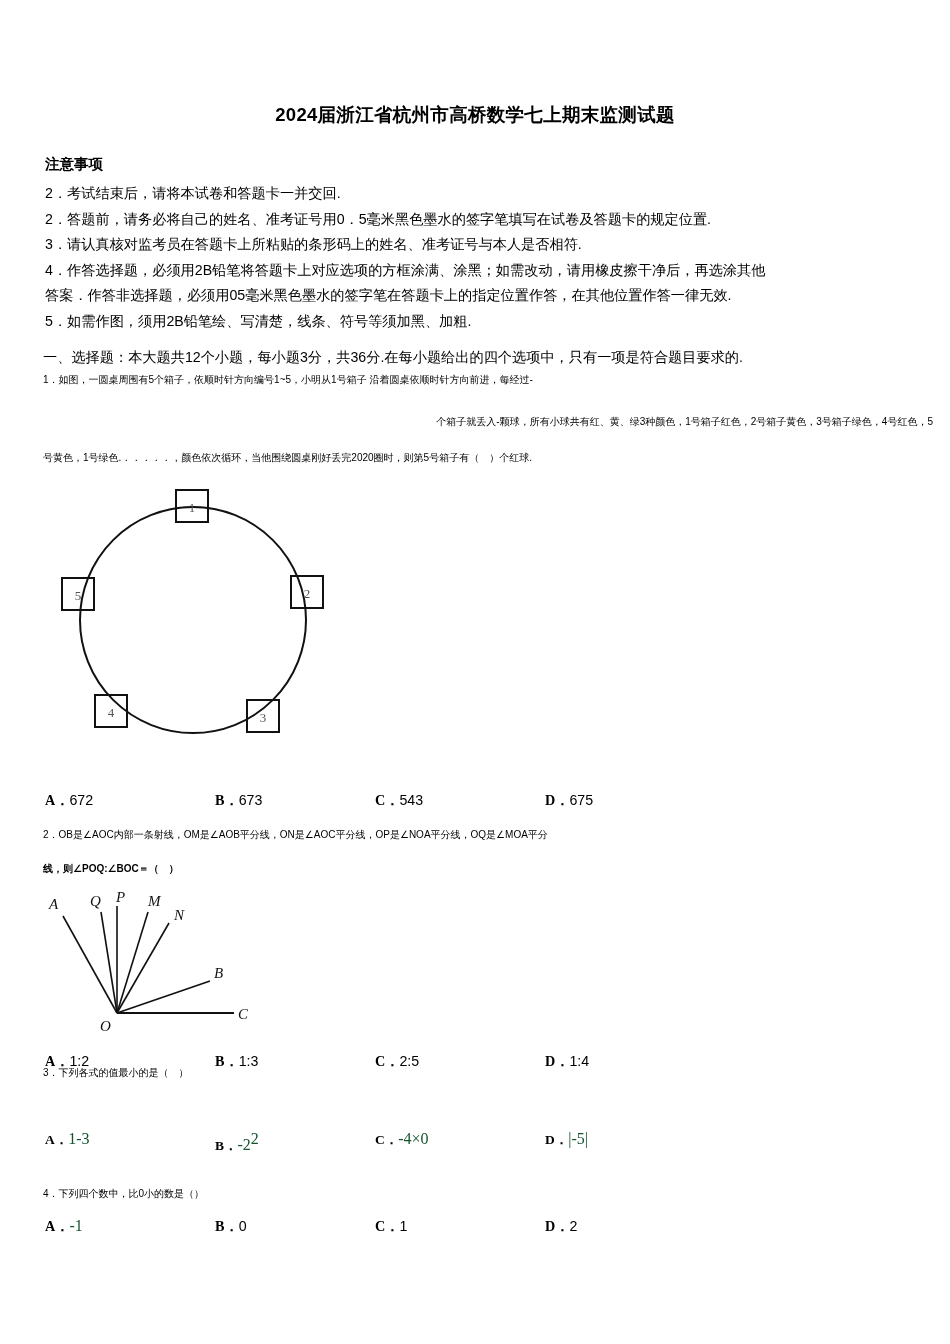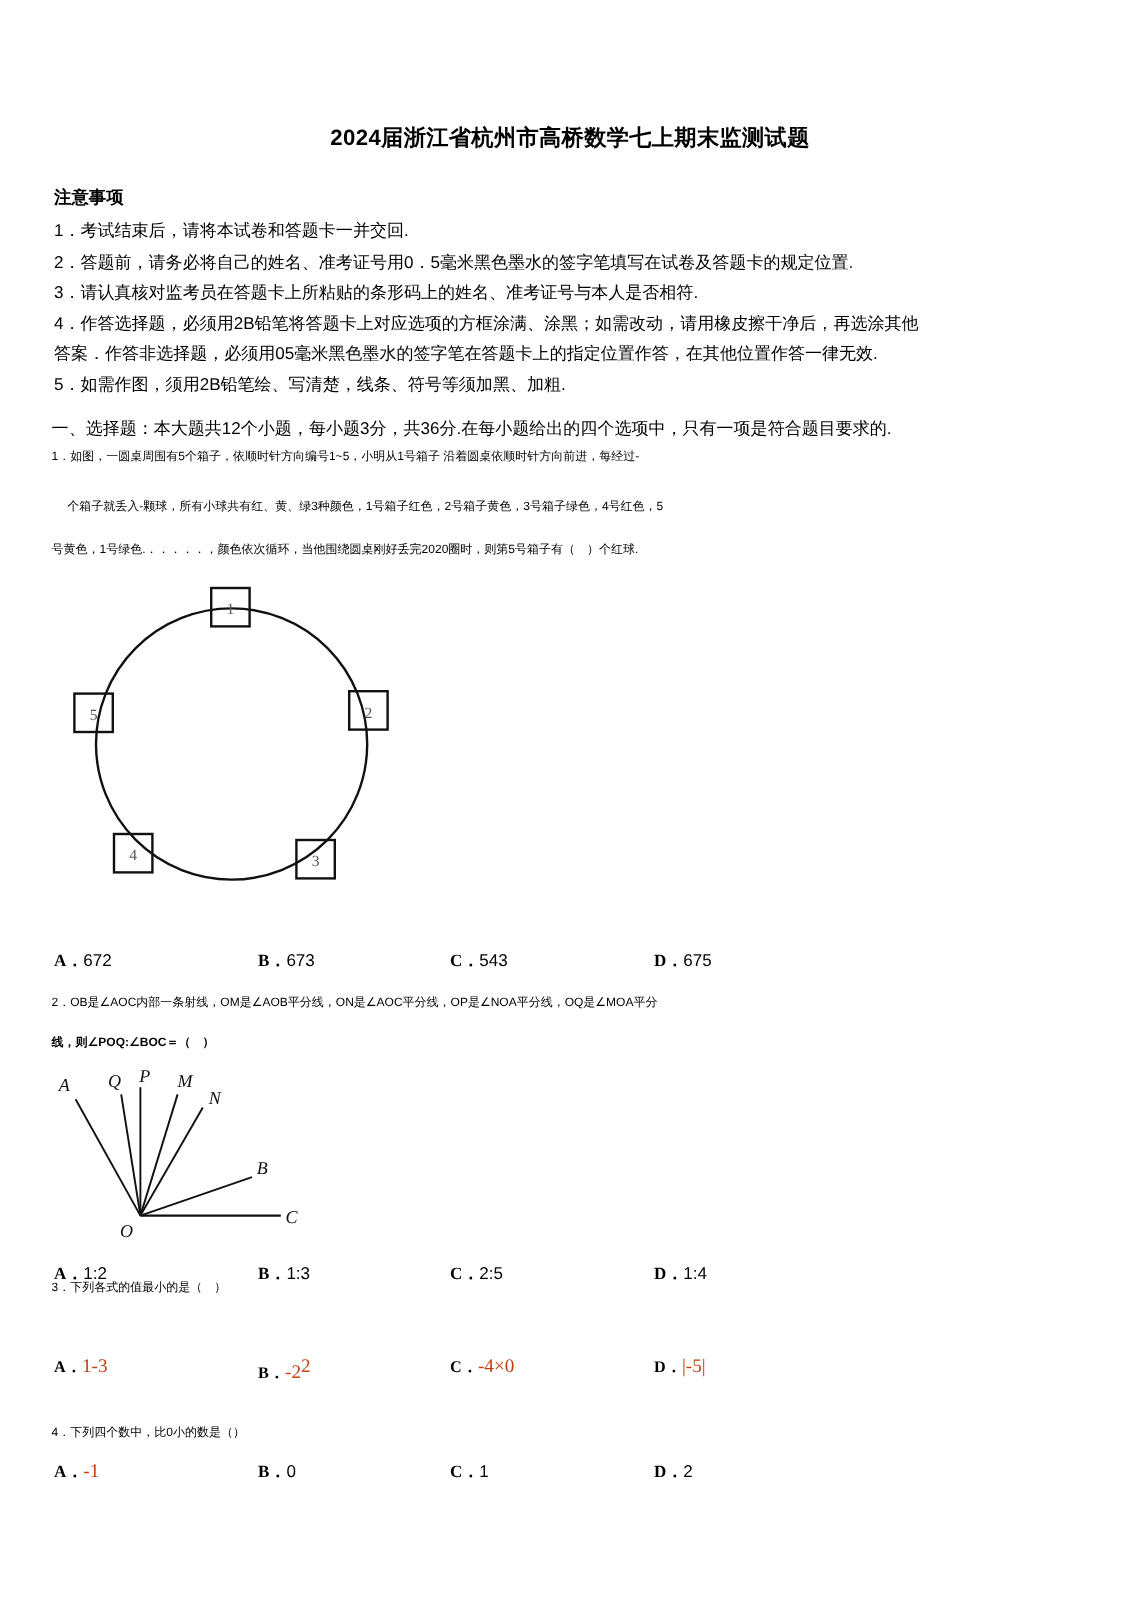--- a/index.html
+++ b/index.html
@@ -56,21 +56,21 @@
     font-family: "Liberation Sans", "DejaVu Sans", sans-serif;
     font-size: 14.2px;
     white-space: nowrap;
   }
   .q-block {
     position: absolute;
     font-family: "Liberation Sans", "DejaVu Sans", sans-serif;
     font-size: 10px;
   }
   .q1-l1 { left: 43px; top: 373px; width: 895px; white-space: nowrap; }
-  .q1-l2 { left: 56px; top: 415px; width: 895px; white-space: nowrap; }
+  .q1-l2 { left: 38px; top: 415px; width: 895px; white-space: nowrap; text-align: right; }
   .q1-l3 { left: 43px; top: 451px; width: 895px; white-space: nowrap; }
 
   .q2-l1 { left: 43px; top: 828px; width: 900px; white-space: nowrap; }
   .q2-l2 { left: 43px; top: 862px; width: 900px; white-space: nowrap; font-weight: bold; }
 
   .q3-l1 { left: 43px; top: 1066px; }
   .q4-l1 { left: 43px; top: 1187px; }
 
   
   .opt-row {
@@ -96,21 +96,21 @@
 
   .row-q1 { top: 791px; }
   .row-q2 { top: 1052px; }
   .row-q3 { top: 1130px; }
   .row-q4 { top: 1217px; }
 
   
   .mathval {
     font-family: "Liberation Serif", "DejaVu Serif", serif;
     font-size: 16px;
-    color: #c2410c;
+    color: #14532d;
   }
   .opt.math .lbl { font-size: 13.5px; }
 
   
   .fig-circle {
     position: absolute;
     left: 45px; top: 492px;
     width: 320px; height: 280px;
   }
   .fig-angle {
@@ -134,21 +134,21 @@
 </head>
 <body>
 
 <div class="page">
 
   <div class="doc-title">2024届浙江省杭州市高桥数学七上期末监测试题</div>
 
   <div class="notice-head">注意事项</div>
 
   <div class="notice-list">
-    <div class="notice-line">1．考试结束后，请将本试卷和答题卡一并交回.</div>
+    <div class="notice-line">2．考试结束后，请将本试卷和答题卡一并交回.</div>
     <div class="notice-line">2．答题前，请务必将自己的姓名、准考证号用0．5毫米黑色墨水的签字笔填写在试卷及答题卡的规定位置.</div>
     <div class="notice-line">3．请认真核对监考员在答题卡上所粘贴的条形码上的姓名、准考证号与本人是否相符.</div>
     <div class="notice-line">4．作答选择题，必须用2B铅笔将答题卡上对应选项的方框涂满、涂黑；如需改动，请用橡皮擦干净后，再选涂其他</div>
     <div class="notice-line">答案．作答非选择题，必须用05毫米黑色墨水的签字笔在答题卡上的指定位置作答，在其他位置作答一律无效.</div>
     <div class="notice-line">5．如需作图，须用2B铅笔绘、写清楚，线条、符号等须加黑、加粗.</div>
   </div>
 
   <div class="section-head">一、选择题：本大题共12个小题，每小题3分，共36分.在每小题给出的四个选项中，只有一项是符合题目要求的.</div>
 
   <div class="q-block q1-l1">1．如图，一圆桌周围有5个箱子，依顺时针方向编号1~5，小明从1号箱子 沿着圆桌依顺时针方向前进，每经过-</div>

